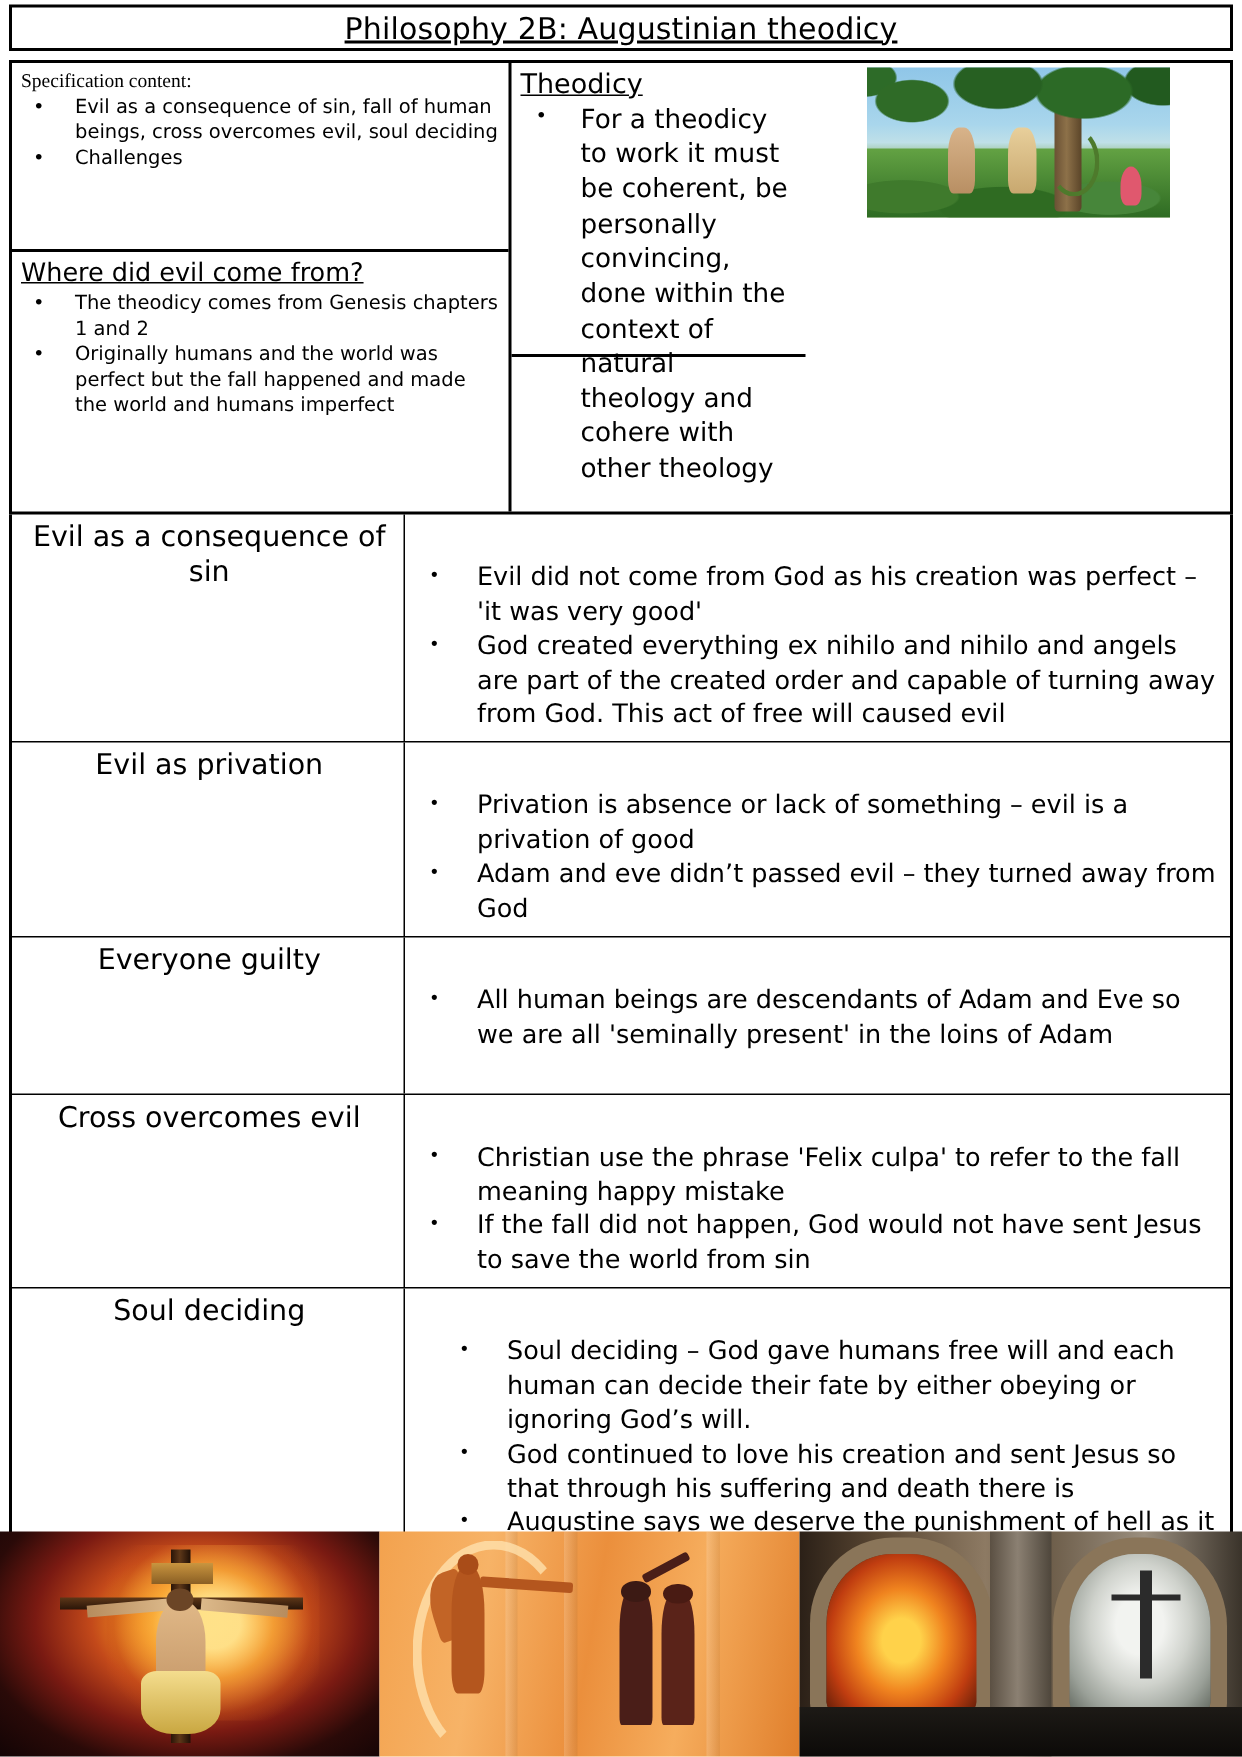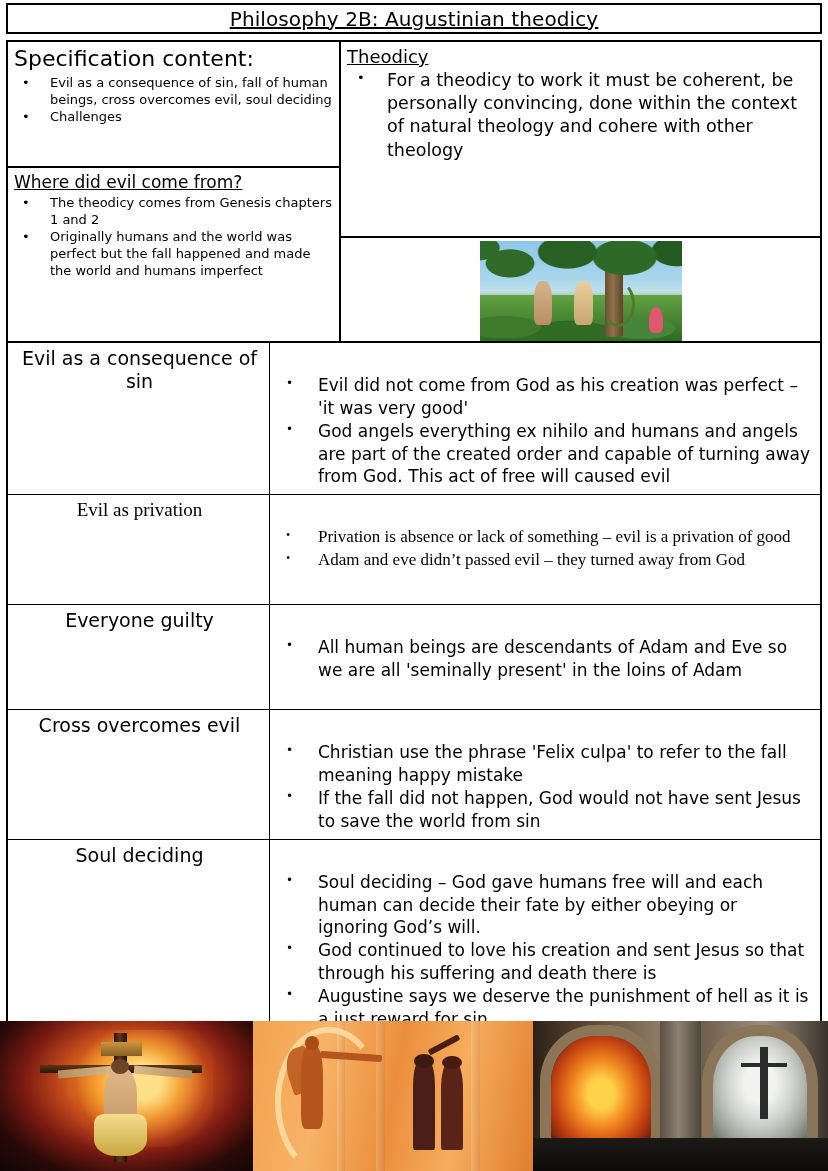--- a/index.html
+++ b/index.html
@@ -53,21 +53,21 @@
     width: 333px;
     flex: 0 0 333px;
     display: flex;
     flex-direction: column;
     border-right: 2px solid #000;
     box-sizing: border-box;
   }
   .upper-right {
     flex: 1 1 auto;
     display: flex;
-    flex-direction: column;
+    flex-direction: row;
     box-sizing: border-box;
   }
   .cell {
     padding: 4px 6px 4px 6px;
     box-sizing: border-box;
   }
   .spec-cell {
     border-bottom: 2px solid #000;
     height: 126px;
     flex: 0 0 126px;
@@ -89,24 +89,25 @@
   }
 
   .heading {
     font-size: 17px;
     line-height: 1.22;
     text-decoration: underline;
     margin: 0 0 1px 0;
     white-space: nowrap;
   }
   .plain-heading {
-    font-size: 22px;
+    font-size: 13px;
     line-height: 1.22;
     margin: 0 0 1px 0;
     text-decoration: none;
+    font-family: Liberation Serif, serif;
   }
   ul.bullets {
     list-style: none;
     margin: 0;
     padding: 0;
   }
   ul.bullets > li {
     position: relative;
     padding-left: 36px;
     font-size: 13px;
@@ -183,24 +184,24 @@
     padding-left: 48px;
   }
   .kf-body ul.bullets > li::before {
     left: 16px;
     font-size: 12px;
     top: 0px;
   }
 
   
   .row-h1 { min-height: 150px; }
-  .row-h2 { min-height: 110px; font-family: Liberation Serif, serif; }
+  .row-h2 { min-height: 110px; }
   .row-h3 { min-height: 105px; }
   .row-h4 { min-height: 105px; }
-  .row-h5 { min-height: 166px; }
+  .row-h5 { min-height: 166px; gap: 20px; }
 
   
   .eden-img {
     width: 202px;
     height: 100px;
     position: relative;
     overflow: hidden;
     background: linear-gradient(#8fc6e8 0%, #a9d6ec 38%, #bfe0e8 50%, #79a84e 66%, #4f8434 100%);
   }
   .eden-img .mountains {
@@ -379,21 +380,21 @@
   </div>
 
 
   <div class="kf-table">
 
     <div class="kf-row row-h1">
       <div class="kf-label">Evil as a consequence of sin</div>
       <div class="kf-body">
         <ul class="bullets">
           <li>Evil did not come from God as his creation was perfect – 'it was very good'</li>
-          <li>God angels everything ex nihilo and humans and angels are part of the created order and capable of turning away from God. This act of free will caused evil</li>
+          <li>God created everything ex nihilo and nihilo and angels are part of the created order and capable of turning away from God. This act of free will caused evil</li>
         </ul>
       </div>
     </div>
 
     <div class="kf-row row-h2">
       <div class="kf-label">Evil as privation</div>
       <div class="kf-body">
         <ul class="bullets">
           <li>Privation is absence or lack of something – evil is a privation of good</li>
           <li>Adam and eve didn’t passed evil – they turned away from God</li>

